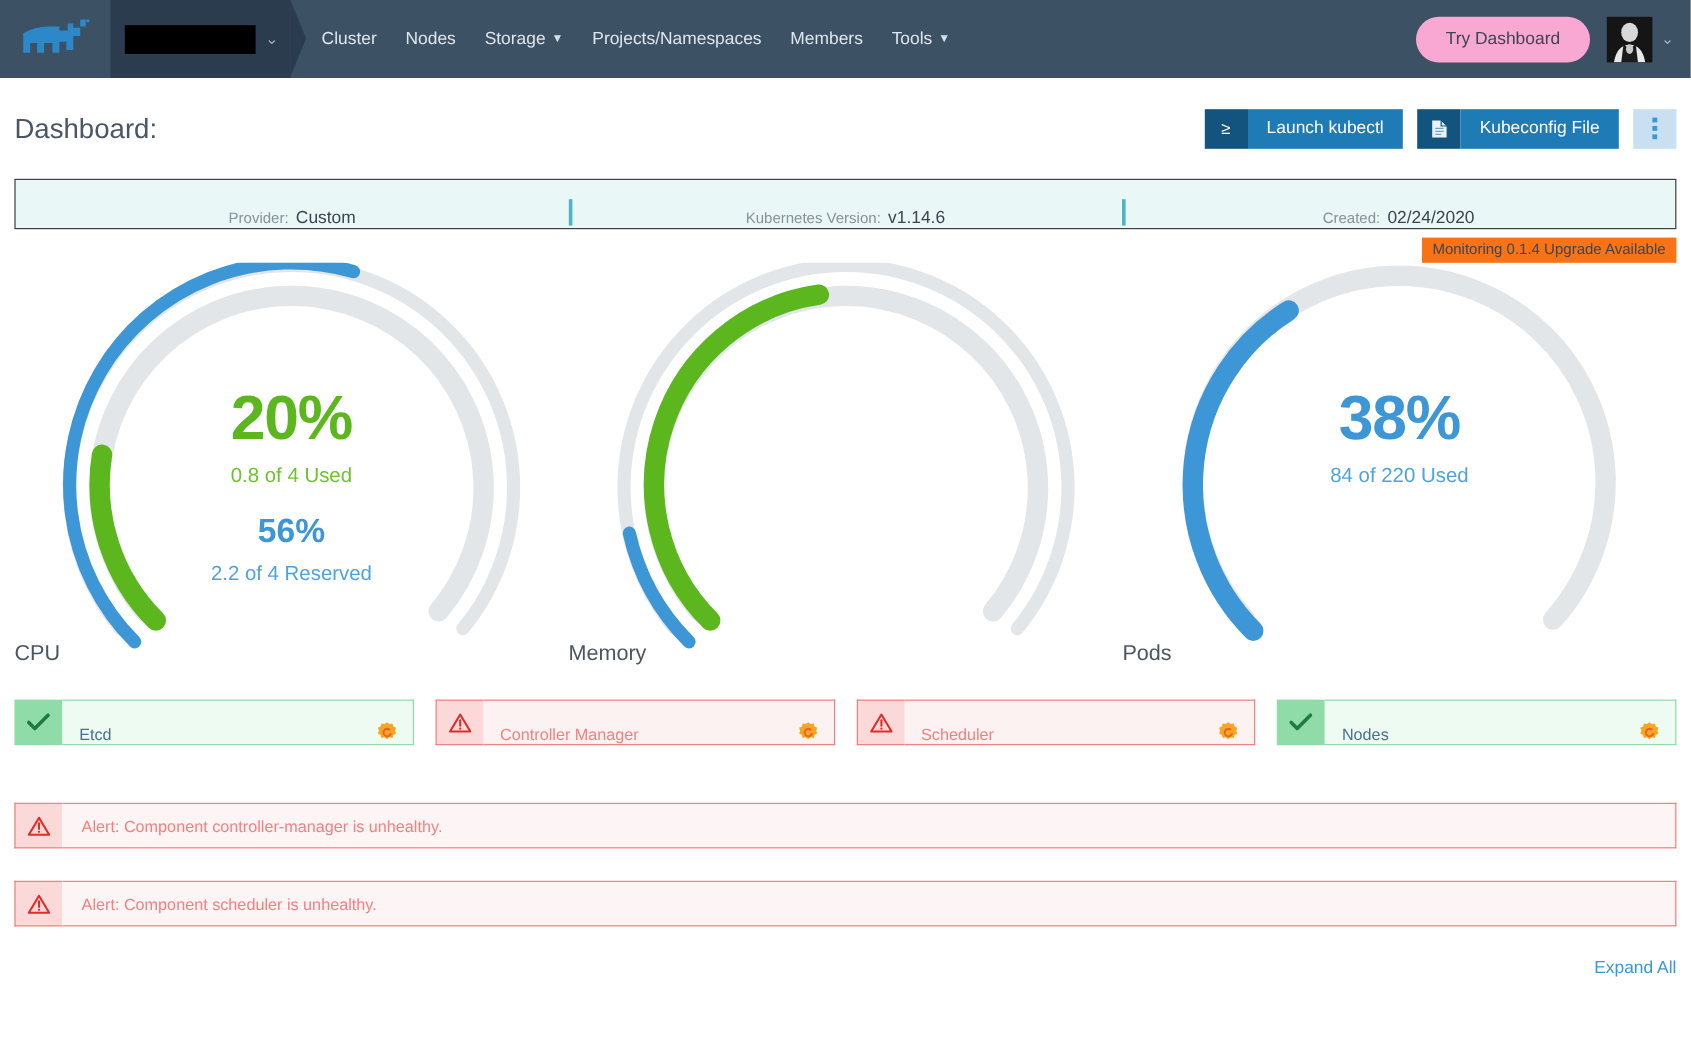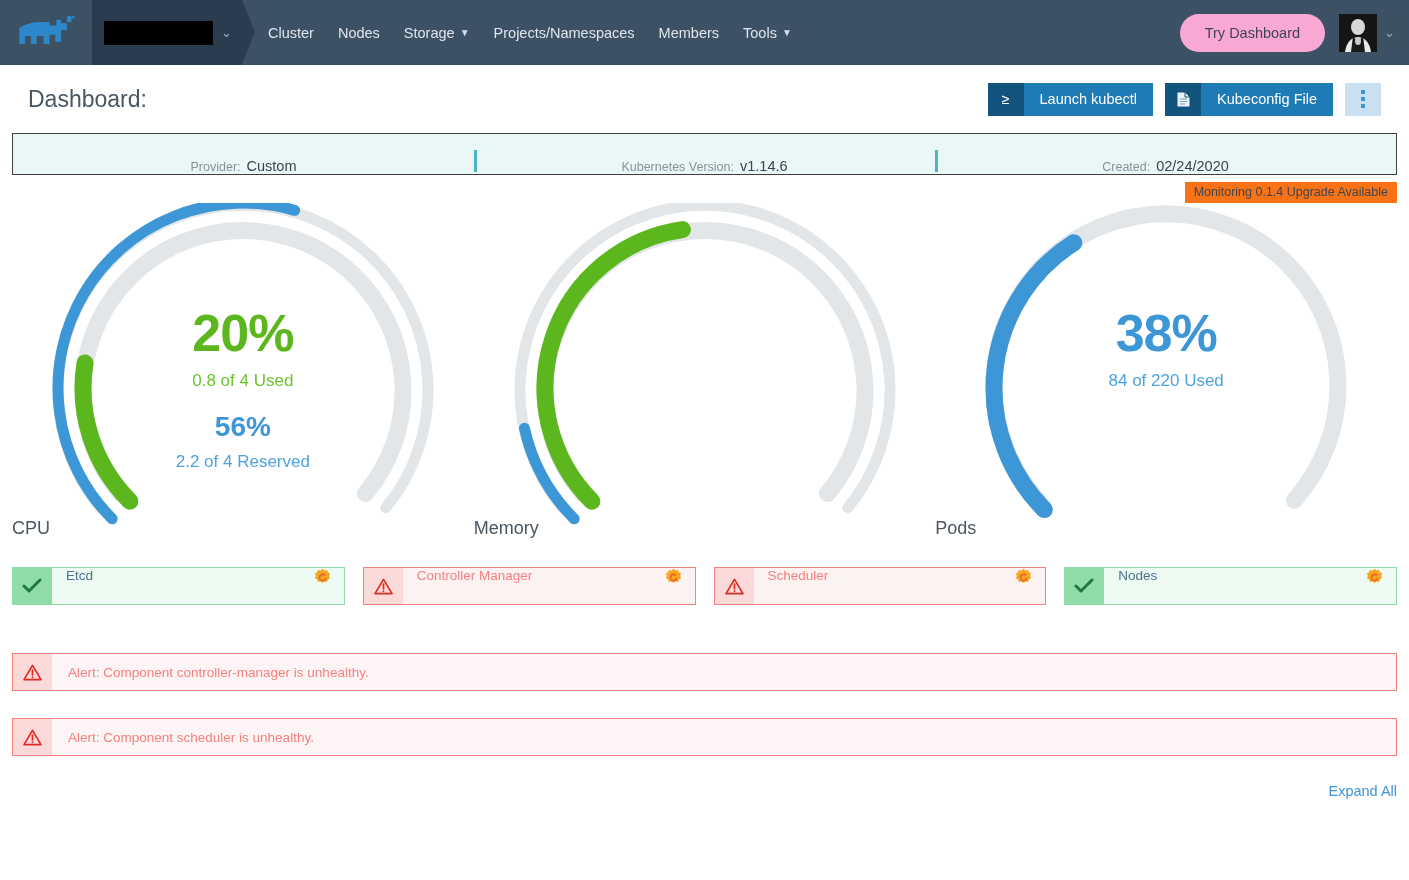--- a/index.html
+++ b/index.html
@@ -99,22 +99,22 @@
     width: 38px; height: 38px;
     background: #1a1a1a;
     overflow: hidden;
     position: relative;
   }
   .avatar svg { width: 100%; height: 100%; display: block; }
   .avatar-chev { color: #9fb0c0; font-size: 13px; }
 
   
   .title-row {
-    height: 68px;
-    padding: 0 28px;
+    height: 84px;
+    padding: 0 12px;
     display: flex;
     align-items: center;
   }
   .page-title {
     font-size: 23px;
     color: #4a5662;
     font-weight: 400;
   }
   .title-actions {
     margin-left: auto;
@@ -269,21 +269,21 @@
   .comp-badge {
     width: 40px;
     display: flex;
     align-items: center;
     justify-content: center;
     flex: 0 0 40px;
   }
   .comp-body {
     flex: 1;
     display: flex;
-    align-items: flex-start;
+    align-items: flex-end;
     padding: 0 12px 0 14px;
   }
   .comp-lbl { font-size: 13.5px; }
   .comp-ic { margin-left: auto; display: flex; align-items: center; }
 
   .comp.ok .comp-badge { background: #8fdca8; }
   .comp.ok .comp-body { background: #eefbf2; border: 1px solid #8fdca8; border-left: none; }
   .comp.ok .comp-lbl { color: #46728d; }
 
   .comp.err .comp-badge { background: #fbd9d9; }

